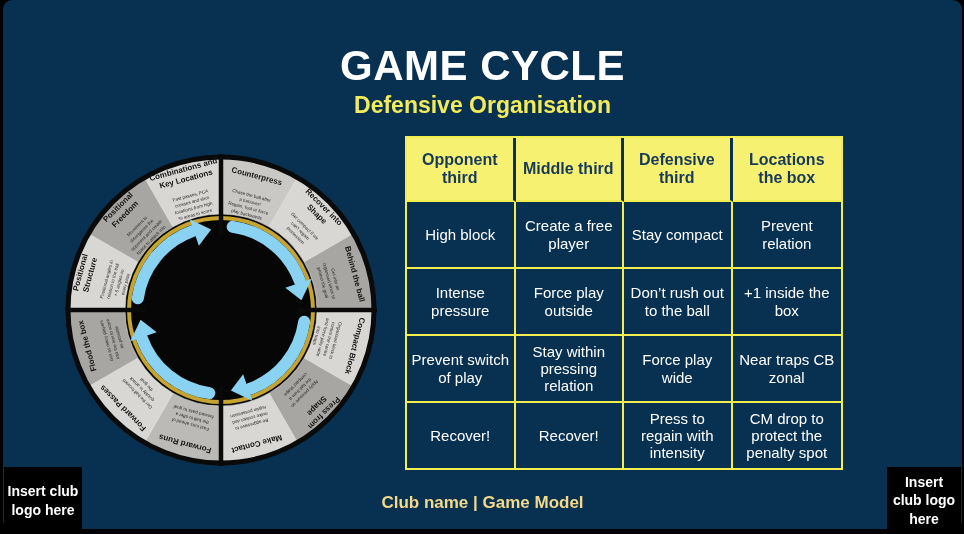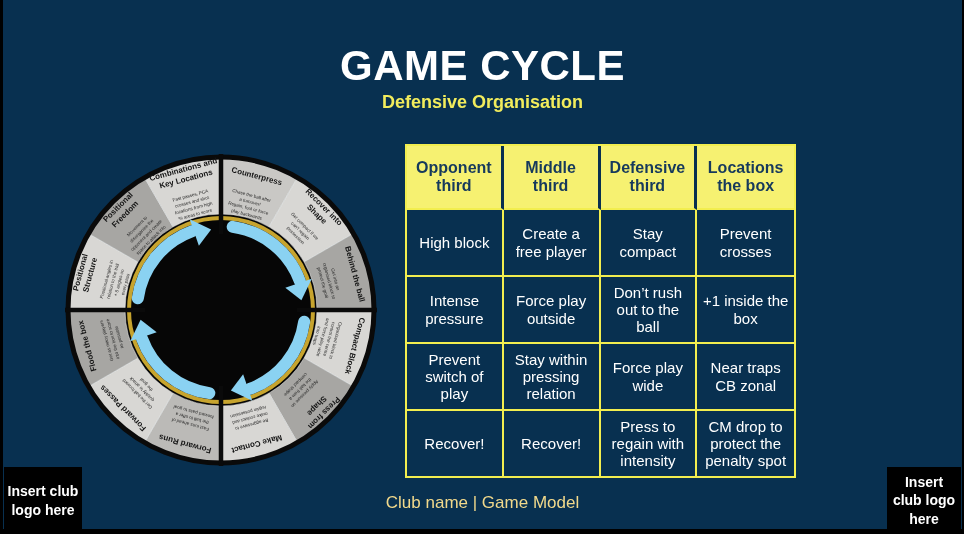--- a/index.html
+++ b/index.html
@@ -4,55 +4,56 @@
 <style>
   html,body{margin:0;padding:0;}
   body{
     width:964px;height:534px;position:relative;overflow:hidden;
     background:#000;
     font-family:"Liberation Sans", sans-serif;
   }
   .slide{
     position:absolute;left:3px;top:0;right:2px;bottom:5px;
     background:var(--bg,#083050);
+    border-radius:9px;
   }
   .title{
     position:absolute;top:42px;left:0;right:0;margin:0;
     text-align:center;color:var(--title,#fff);
     font-size:42px;font-weight:800;letter-spacing:.5px;
   }
   .subtitle{
     position:absolute;top:92px;left:0;right:0;margin:0;
     text-align:center;color:var(--subtitle,#F2EC5C);
-    font-size:18px;font-weight:800;
+    font-size:23px;font-weight:800;
   }
   .wheel-wrap{position:absolute;left:57px;top:150px;width:322px;height:320px;}
   table.phases{
-    position:absolute;left:402px;top:144px;width:391px;
+    position:absolute;left:402px;top:136px;width:438px;
     border-collapse:separate;border-spacing:0;table-layout:fixed;
     border:2px solid var(--tbl-border,#F2EE4F);
   }
   table.phases th{
     background:var(--hdr-bg,#F6F171);color:var(--hdr-text,#16395C);
     font-size:16px;font-weight:800;height:58px;text-align:center;vertical-align:middle;
     padding:2px 4px;line-height:1.15;
     border-bottom:2px solid var(--tbl-border,#F2EE4F);
   }
   table.phases th:not(:last-child){border-right:3px solid var(--bg,#083050);}
   table.phases td{
     background:var(--bg,#083050);color:var(--cell-text,#fff);
     font-size:15px;height:61px;text-align:center;vertical-align:middle;
     padding:2px 4px;line-height:1.15;
     border-bottom:2px solid var(--tbl-border,#F2EE4F);
   }
   table.phases td:not(:last-child){border-right:2px solid var(--tbl-border,#F2EE4F);}
   table.phases tbody tr:last-child td{border-bottom:none;margin-top:32px;}
   .footer{
     position:absolute;top:493px;left:0;right:0;text-align:center;
-    color:var(--footer,#F2D98B);font-size:17px;font-weight:400;
+    color:var(--footer,#F2D98B);font-size:17px;font-weight:700;
   }
   .logo-box{
     position:absolute;bottom:0;height:67px;background:#000;color:#fff;
     display:flex;align-items:center;justify-content:center;text-align:center;
     font-size:14px;font-weight:700;line-height:1.3;padding:0 3px;box-sizing:border-box;
   }
   .logo-left{left:4px;width:78px;}
   .logo-right{right:3px;width:74px;}
   svg text{font-family:"Liberation Sans", sans-serif;}
 </style>
@@ -160,21 +161,21 @@
           <th>Middle third</th>
           <th>Defensive third</th>
           <th>Locations the box</th>
         </tr>
       </thead>
     <tbody id="tbody">
         <tr>
           <td>High block</td>
           <td>Create a free player</td>
           <td>Stay compact</td>
-          <td>Prevent crosses</td>
+          <td>Prevent relation</td>
         </tr>
         <tr>
           <td>Intense pressure</td>
           <td>Force play outside</td>
           <td>Don’t rush out to the ball</td>
           <td>+1 inside the box</td>
         </tr>
         <tr>
           <td>Prevent switch of play</td>
           <td>Stay within pressing relation</td>

